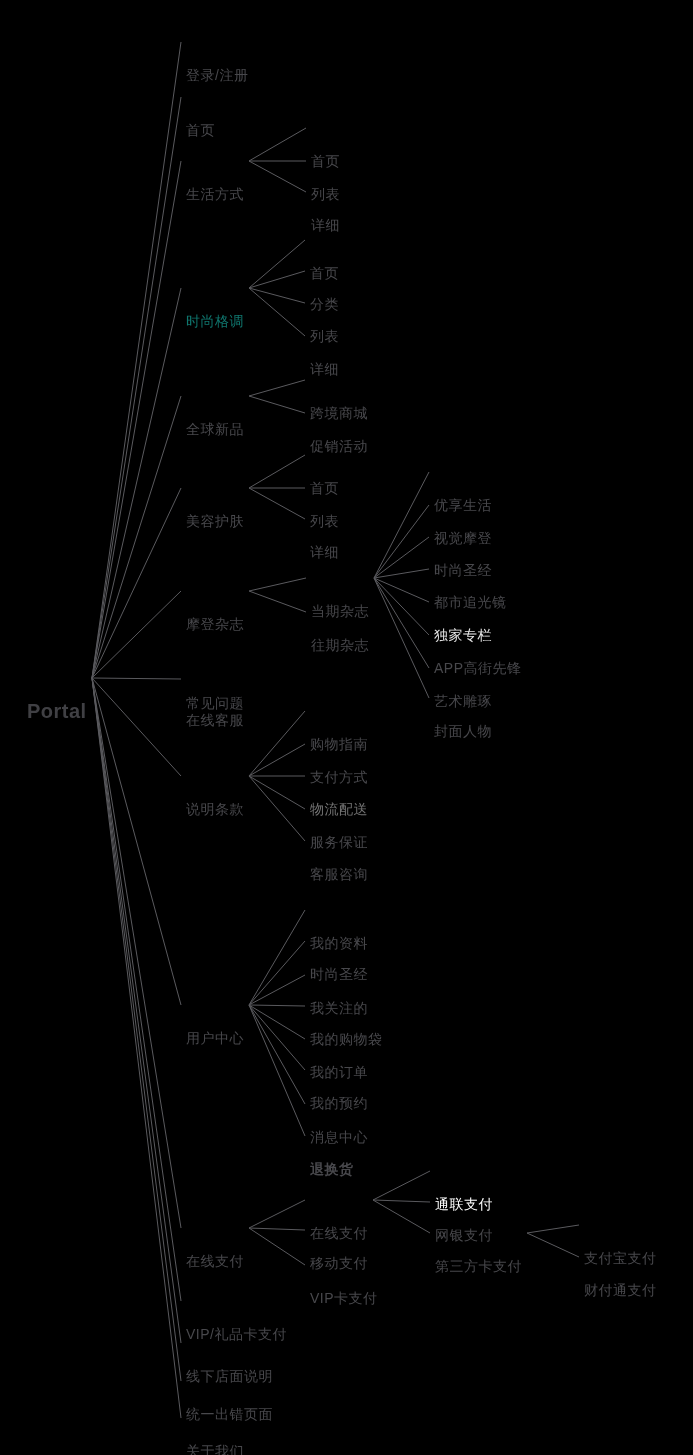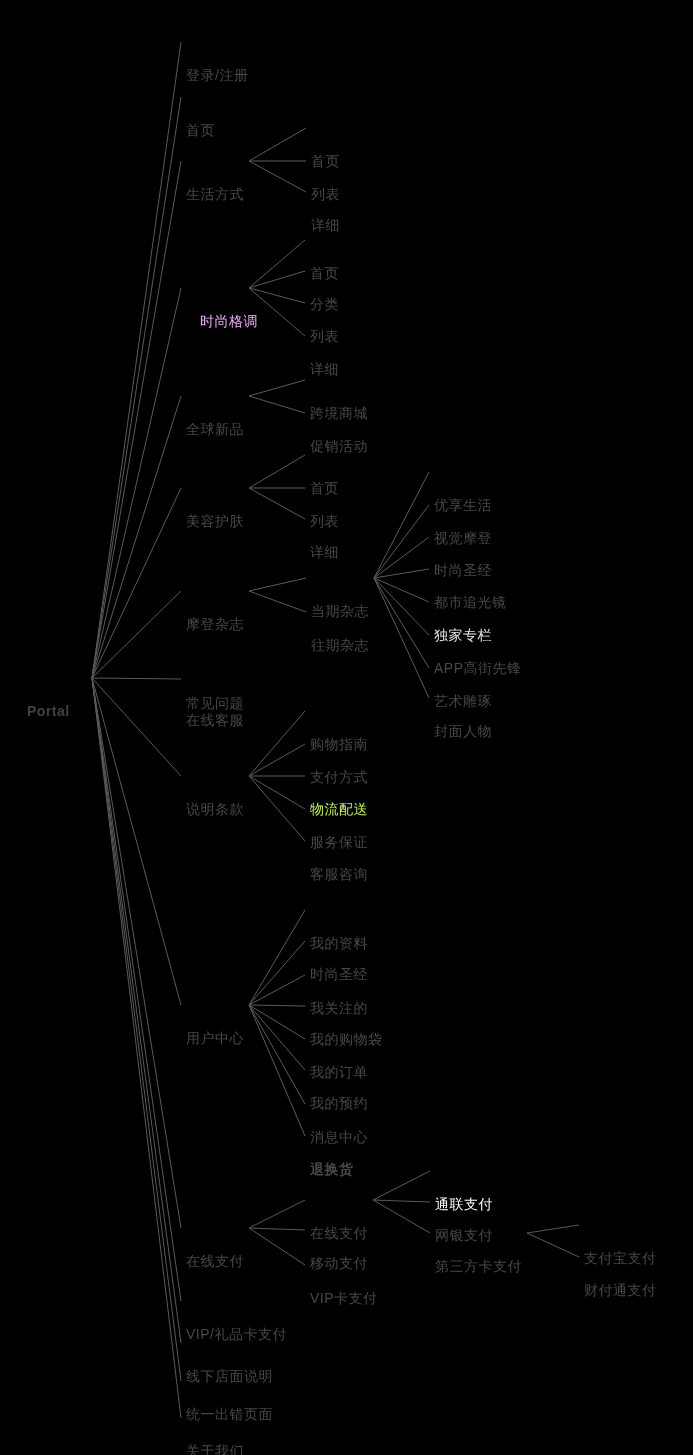--- a/index.html
+++ b/index.html
@@ -23,21 +23,21 @@
   .node {
     position: absolute;
     transform: translateY(-50%);
     font-size: 14px;
     line-height: 17px;
     white-space: pre-line;
     letter-spacing: 0.5px;
     margin-top: 33px;
   }
   .node.root {
-    font-size: 14px;
+    font-size: 20px;
     font-weight: bold;
     letter-spacing: 0.5px;
   }
 </style>
 </head>
 <body>
 
 <div id="canvas" style="background: rgb(0, 0, 0);">
   <svg id="edges" viewBox="0 0 693 1455" xmlns="http://www.w3.org/2000/svg">
       <line x1="92" y1="678" x2="181" y2="42" stroke="#5a5a5e" stroke-width="1"></line>
@@ -100,21 +100,21 @@
       <line x1="92" y1="678" x2="181" y2="1418" stroke="#5a5a5e" stroke-width="1"></line>
     </svg>
   <div id="nodes">
       <span class="node root" style="left: 27px; top: 678px; color: rgb(64, 64, 68);">Portal</span>
       <span class="node" style="left: 186px; top: 42px; color: rgb(72, 72, 76);">登录/注册</span>
       <span class="node" style="left: 186px; top: 97px; color: rgb(72, 72, 76);">首页</span>
       <span class="node" style="left: 186px; top: 161px; color: rgb(72, 72, 76);">生活方式</span>
       <span class="node" style="left: 311px; top: 128px; color: rgb(72, 72, 76);">首页</span>
       <span class="node" style="left: 311px; top: 161px; color: rgb(72, 72, 76);">列表</span>
       <span class="node" style="left: 311px; top: 192px; color: rgb(72, 72, 76);">详细</span>
-      <span class="node" style="left: 200px; top: 288px; color: #f0abfc;">时尚格调</span>
+      <span class="node" style="left: 186px; top: 288px; color: #0f766e;">时尚格调</span>
       <span class="node" style="left: 310px; top: 240px; color: rgb(72, 72, 76);">首页</span>
       <span class="node" style="left: 310px; top: 271px; color: rgb(72, 72, 76);">分类</span>
       <span class="node" style="left: 310px; top: 303px; color: rgb(72, 72, 76);">列表</span>
       <span class="node" style="left: 310px; top: 336px; color: rgb(72, 72, 76);">详细</span>
       <span class="node" style="left: 186px; top: 396px; color: rgb(72, 72, 76);">全球新品</span>
       <span class="node" style="left: 310px; top: 380px; color: rgb(72, 72, 76);">跨境商城</span>
       <span class="node" style="left: 310px; top: 413px; color: rgb(72, 72, 76);">促销活动</span>
       <span class="node" style="left: 186px; top: 488px; color: rgb(72, 72, 76);">美容护肤</span>
       <span class="node" style="left: 310px; top: 455px; color: rgb(72, 72, 76);">首页</span>
       <span class="node" style="left: 310px; top: 488px; color: rgb(72, 72, 76);">列表</span>
@@ -128,21 +128,21 @@
       <span class="node" style="left: 434px; top: 569px; color: rgb(72, 72, 76);">都市追光镜</span>
       <span class="node" style="left: 434px; top: 602px; color: #e5e5e5;">独家专栏</span>
       <span class="node" style="left: 434px; top: 635px; color: rgb(72, 72, 76);">APP高街先锋</span>
       <span class="node" style="left: 434px; top: 668px; color: rgb(72, 72, 76);">艺术雕琢</span>
       <span class="node" style="left: 434px; top: 698px; color: rgb(72, 72, 76);">封面人物</span>
       <span class="node" style="left: 186px; top: 679px; color: rgb(72, 72, 76);">常见问题
 在线客服</span>
       <span class="node" style="left: 186px; top: 776px; color: rgb(72, 72, 76);">说明条款</span>
       <span class="node" style="left: 310px; top: 711px; color: rgb(72, 72, 76);">购物指南</span>
       <span class="node" style="left: 310px; top: 744px; color: rgb(72, 72, 76);">支付方式</span>
-      <span class="node" style="left: 310px; top: 776px; color: #bef264;">物流配送</span>
+      <span class="node" style="left: 310px; top: 776px; color: #737373;">物流配送</span>
       <span class="node" style="left: 310px; top: 809px; color: rgb(72, 72, 76);">服务保证</span>
       <span class="node" style="left: 310px; top: 841px; color: rgb(72, 72, 76);">客服咨询</span>
       <span class="node" style="left: 186px; top: 1005px; color: rgb(72, 72, 76);">用户中心</span>
       <span class="node" style="left: 310px; top: 910px; color: rgb(72, 72, 76);">我的资料</span>
       <span class="node" style="left: 310px; top: 941px; color: rgb(72, 72, 76);">时尚圣经</span>
       <span class="node" style="left: 310px; top: 975px; color: rgb(72, 72, 76);">我关注的</span>
       <span class="node" style="left: 310px; top: 1006px; color: rgb(72, 72, 76);">我的购物袋</span>
       <span class="node" style="left: 310px; top: 1039px; color: rgb(72, 72, 76);">我的订单</span>
       <span class="node" style="left: 310px; top: 1070px; color: rgb(72, 72, 76);">我的预约</span>
       <span class="node" style="left: 310px; top: 1104px; color: rgb(72, 72, 76);">消息中心</span>

